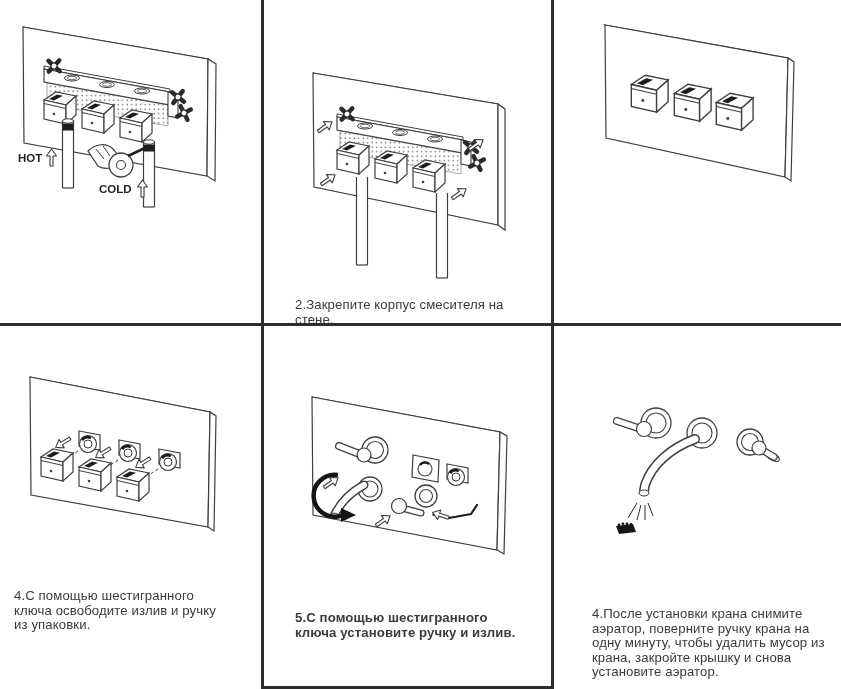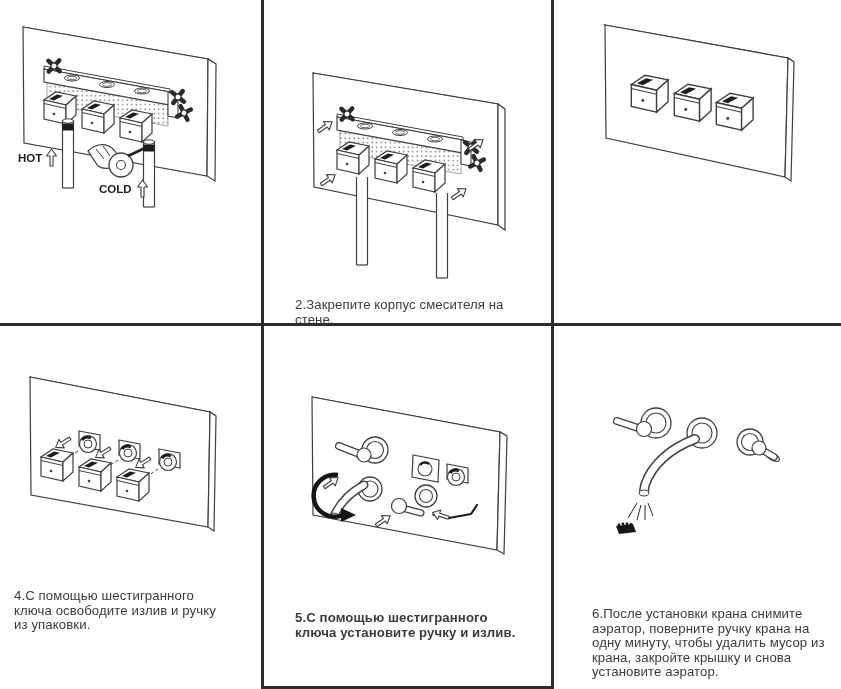--- a/index.html
+++ b/index.html
@@ -322,21 +322,21 @@
       </g>
       <g>
         <circle cx="197" cy="117" r="13" fill="#fff" stroke="#3f3f3f" stroke-width="1.3"></circle>
         <circle cx="197" cy="117" r="8.5" fill="#fff" stroke="#3f3f3f" stroke-width="1.1"></circle>
         <ellipse cx="220" cy="132" rx="7" ry="3.5" transform="rotate(28 220 132)" fill="#fff" stroke="#3f3f3f" stroke-width="1.1"></ellipse>
         <line x1="206" y1="123" x2="221" y2="132" stroke="#3f3f3f" stroke-width="7.5" stroke-linecap="round"></line>
         <line x1="206" y1="123" x2="221" y2="132" stroke="#ffffff" stroke-width="5" stroke-linecap="round"></line>
         <circle cx="206" cy="123" r="7" fill="#fff" stroke="#3f3f3f" stroke-width="1.2"></circle>
       </g>
     </svg>
-    <p class="caption" style="left:39px;top:282px;width:242px;">6.После установки крана снимите аэратор, поверните ручку крана на одну минуту, чтобы удалить мусор из крана, закройте крышку и снова установите аэратор.</p>
+    <p class="caption" style="left:39px;top:282px;width:242px;">4.После установки крана снимите аэратор, поверните ручку крана на одну минуту, чтобы удалить мусор из крана, закройте крышку и снова установите аэратор.</p>
   </section>
 
   <div class="divider" style="left:261px;top:0;width:3px;height:689px;"></div>
   <div class="divider" style="left:551px;top:0;width:3px;height:689px;"></div>
   <div class="divider" style="left:0;top:323px;width:841px;height:3px;"></div>
   <div class="divider" style="left:261px;top:686px;width:293px;height:3px;"></div>
 
 </div>
 
 </body></html>

